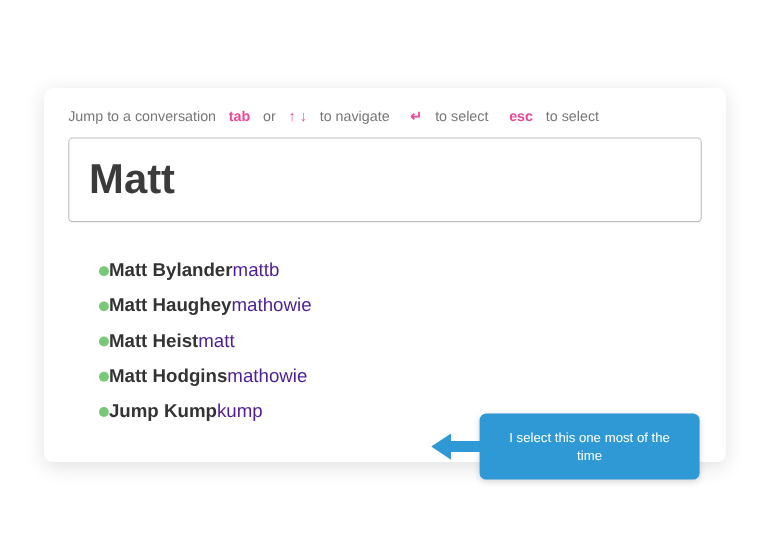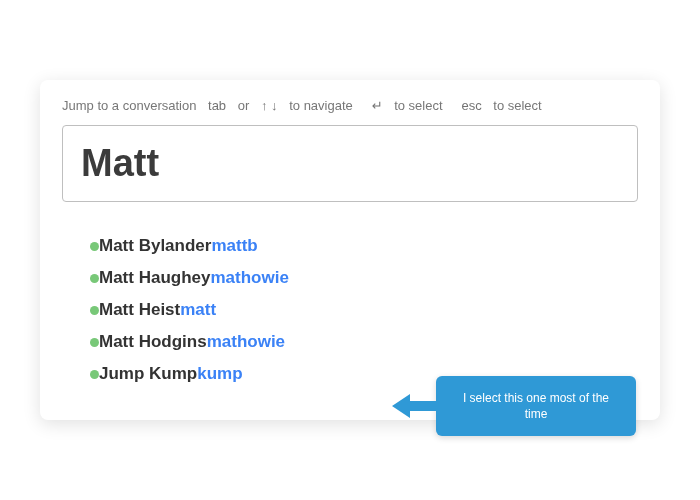--- a/index.html
+++ b/index.html
@@ -22,22 +22,22 @@
   .hint-bar {
     font-size: 13px;
     color: #777;
     margin-bottom: 12px;
     display: flex;
     flex-wrap: wrap;
     gap: 4px;
     align-items: flex-start;
   }
   .hint-bar .kbd {
-    font-weight: 400;
-    color: #737373;
+    font-weight: 700;
+    color: #ec4899;
   }
   .search-box {
     border: 1px solid #bfbfbf;
     border-radius: 4px;
     padding: 16px 18px;
     margin-bottom: 28px;
   }
   .search-input {
     border: none;
     outline: none;
@@ -64,22 +64,22 @@
     height: 9px;
     border-radius: 50%;
     background: #78c878;
     flex-shrink: 0;
   }
   .display-name {
     font-weight: 700;
     color: #333;
   }
   .username {
-    color: #3b82f6;
-    font-weight: 700;
+    color: #4c1d95;
+    font-weight: 400;
   }
   .callout {
     position: absolute;
     right: 24px;
     top: 296px;
     background: #2f99d6;
     color: #fff;
     font-size: 12px;
     line-height: 1.35;
     padding: 14px 20px;

